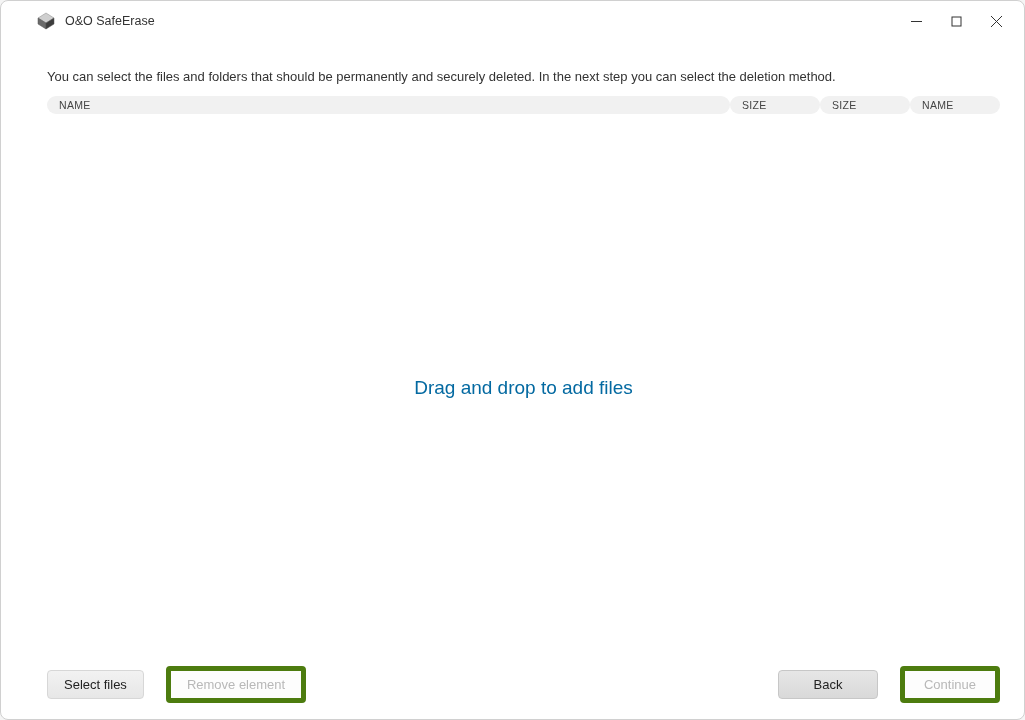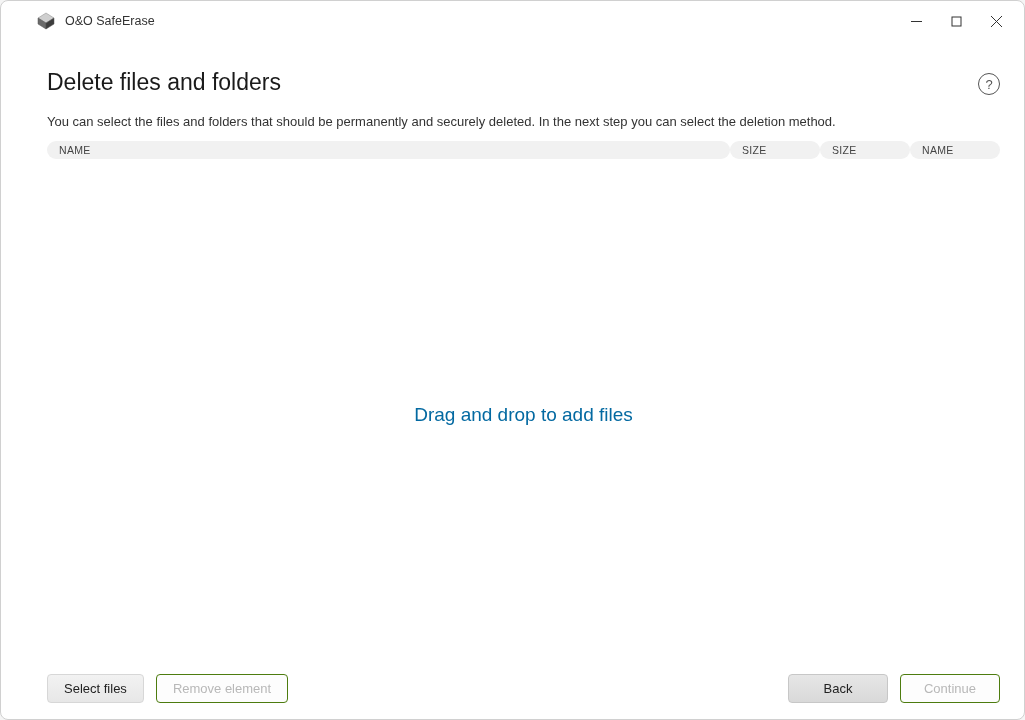--- a/index.html
+++ b/index.html
@@ -114,39 +114,39 @@
     .drop-area {
       flex: 1;
       display: flex;
       align-items: center;
       justify-content: center;
       font-size: 19px;
       color: #0369a1;
     }
     .footer-buttons {
       display: flex;
-      gap: 12px;
+      gap: 22px;
       align-items: center;
       padding: 10px 0 4px 0;
     }
     .btn {
       padding: 6px 16px;
       font-size: 13px;
       border-radius: 4px;
       cursor: pointer;
       border: 1px solid #d7d7d7;
       background: linear-gradient(#f2f2f2, #e7e7e7);
       color: #222;
       min-width: 90px;
       text-align: center;
     }
     .btn.disabled {
       background: #fdfdfd;
       color: #b8b8b8;
-      border: 1px solid #4d7c0f;
+      border: 5px solid #4d7c0f;
       cursor: default;
     }
     .btn.primary {
       background: linear-gradient(#e6e6e6, #d9d9d9);
       border: 1px solid #c7c7c7;
     }
     .spacer {
       flex: 1;
     }
     .branding {
@@ -194,24 +194,20 @@
         <svg width="11" height="11" viewBox="0 0 11 11">
             <line x1="0" y1="0" x2="11" y2="11" stroke="#333" stroke-width="1"></line>
             <line x1="11" y1="0" x2="0" y2="11" stroke="#333" stroke-width="1"></line>
           </svg>
       </div>
     </div>
   </div>
 
   <div class="content">
 
-    <div class="header-row">
-      <div class="page-title">Delete files and folders</div>
-      <div class="help-icon">?</div>
-    </div>
 
     <div class="description">You can select the files and folders that should be permanently and securely deleted. In the next step you can select the deletion method.</div>
 
     <div class="columns">
       <div class="col-header col-name">NAME</div>
       <div class="col-header col-size">SIZE</div>
       <div class="col-header col-path">SIZE</div>
       <div class="col-header col-type">NAME</div>
     </div>
 

